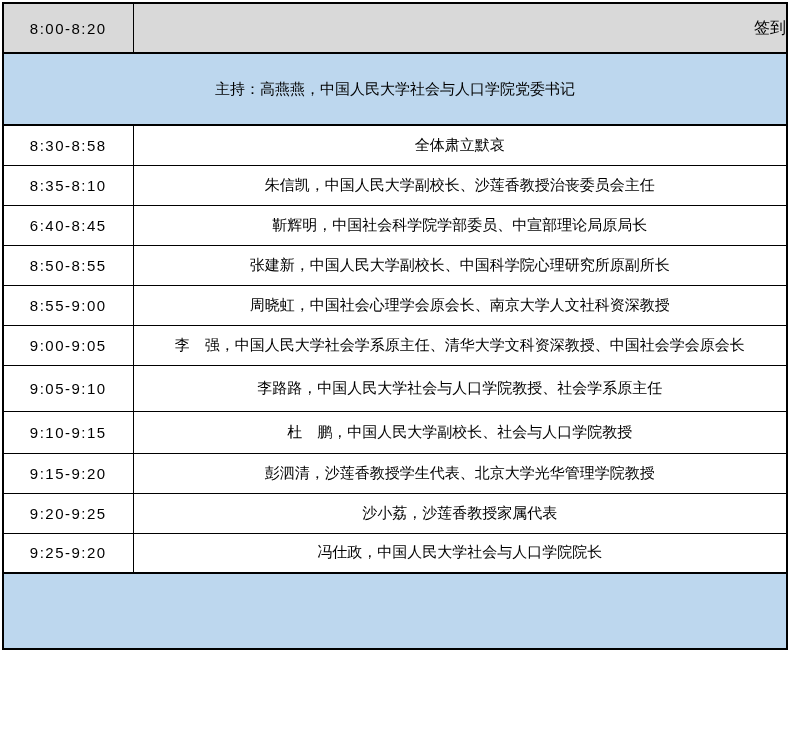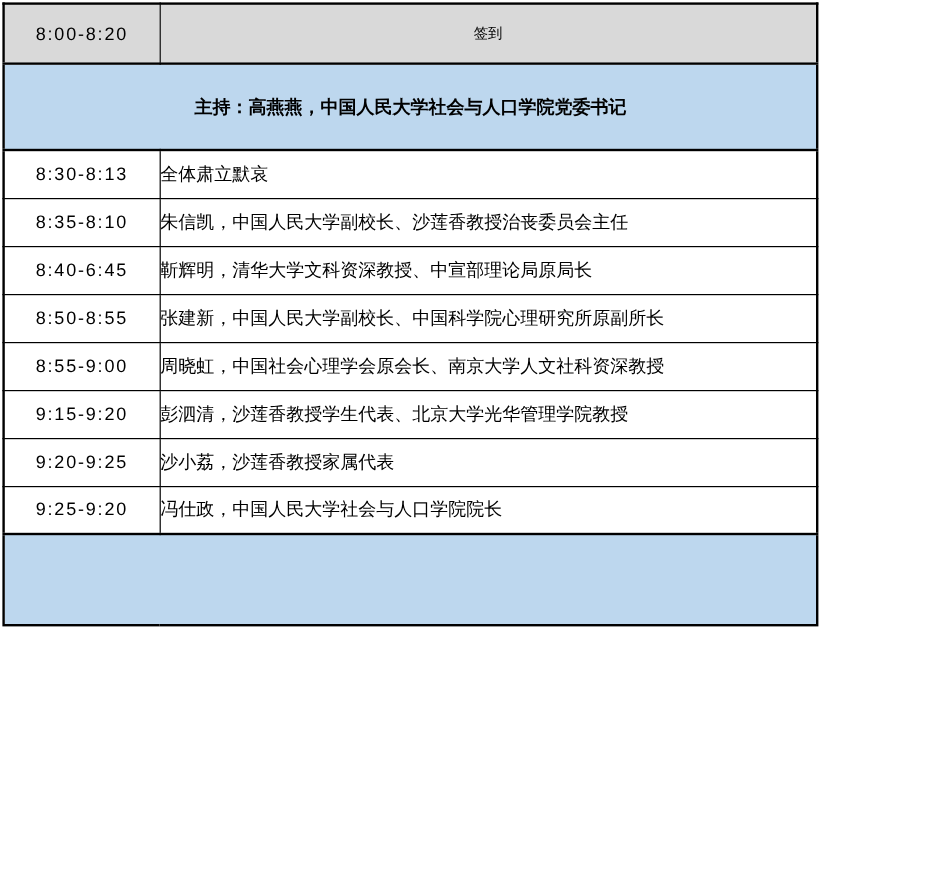--- a/index.html
+++ b/index.html
@@ -11,58 +11,57 @@
   *{box-sizing:border-box;}
   html,body{margin:0;padding:0;}
   body{
     width:790px;height:746px;
     background:#ffffff;
     font-family:"Liberation Sans","DejaVu Sans",sans-serif;
     color:var(--text-color);
   }
   table.schedule{
     border-collapse:collapse;
-    width:680px;
+    width:786px;
     margin:2px auto 0 2px;
     table-layout:fixed;
   }
   table.schedule td{
     border:1px solid var(--border-color);
     font-size:15px;
     vertical-align:middle;
     padding:0;
     overflow:hidden;
     white-space:nowrap;
   }
   
   table.schedule{border:2px solid var(--border-color);}
   col.time-col{width:130px;}
   td.time{
     text-align:center;
     letter-spacing:1.5px;
     font-size:16px;
   }
   td.desc{
-    text-align:left;
+    text-align:center;
     padding-left:14px;
   }
   tr.signin-row td{
     background:var(--header-bg);
     height:50px;
   }
   tr.signin-row td.label{
-    text-align:center;
-    font-size:12px;
+    text-align:right;
+    font-size:16px;
   }
   tr.band-row td{
     background:var(--band-bg);
     border-top:2px solid var(--border-color);
     border-bottom:2px solid var(--border-color);
     text-align:center;
-    font-weight:bold;
   }
   tr.host-row td{height:72px;font-size:15px;}
   tr.footer-row td{height:76px;}
   tr.item-row td{height:40px;}
   tr.item-row.tall td{height:46px;}
   tr.item-row.semi-tall td{height:42px;}
 </style>
 </head>
 <body>
 
@@ -74,38 +73,50 @@
   <tbody>
     <tr class="signin-row">
       <td class="time">8:00-8:20</td>
       <td class="label">签到</td>
     </tr>
     <tr class="band-row host-row">
       <td colspan="2">主持：高燕燕，中国人民大学社会与人口学院党委书记</td>
     </tr>
 
     <tr class="item-row">
-      <td class="time">8:30-8:13</td>
+      <td class="time">8:30-8:58</td>
       <td class="desc">全体肃立默哀</td>
     </tr>
     <tr class="item-row">
       <td class="time">8:35-8:10</td>
       <td class="desc">朱信凯，中国人民大学副校长、沙莲香教授治丧委员会主任</td>
     </tr>
     <tr class="item-row">
-      <td class="time">8:40-6:45</td>
-      <td class="desc">靳辉明，清华大学文科资深教授、中宣部理论局原局长</td>
+      <td class="time">6:40-8:45</td>
+      <td class="desc">靳辉明，中国社会科学院学部委员、中宣部理论局原局长</td>
     </tr>
     <tr class="item-row">
       <td class="time">8:50-8:55</td>
       <td class="desc">张建新，中国人民大学副校长、中国科学院心理研究所原副所长</td>
     </tr>
     <tr class="item-row">
       <td class="time">8:55-9:00</td>
       <td class="desc">周晓虹，中国社会心理学会原会长、南京大学人文社科资深教授</td>
+    </tr>
+    <tr class="item-row">
+      <td class="time">9:00-9:05</td>
+      <td class="desc">李　强，中国人民大学社会学系原主任、清华大学文科资深教授、中国社会学会原会长</td>
+    </tr>
+    <tr class="item-row tall">
+      <td class="time">9:05-9:10</td>
+      <td class="desc">李路路，中国人民大学社会与人口学院教授、社会学系原主任</td>
+    </tr>
+    <tr class="item-row semi-tall">
+      <td class="time">9:10-9:15</td>
+      <td class="desc">杜　鹏，中国人民大学副校长、社会与人口学院教授</td>
     </tr>
     <tr class="item-row">
       <td class="time">9:15-9:20</td>
       <td class="desc">彭泗清，沙莲香教授学生代表、北京大学光华管理学院教授</td>
     </tr>
     <tr class="item-row">
       <td class="time">9:20-9:25</td>
       <td class="desc">沙小荔，沙莲香教授家属代表</td>
     </tr>
     <tr class="item-row">

